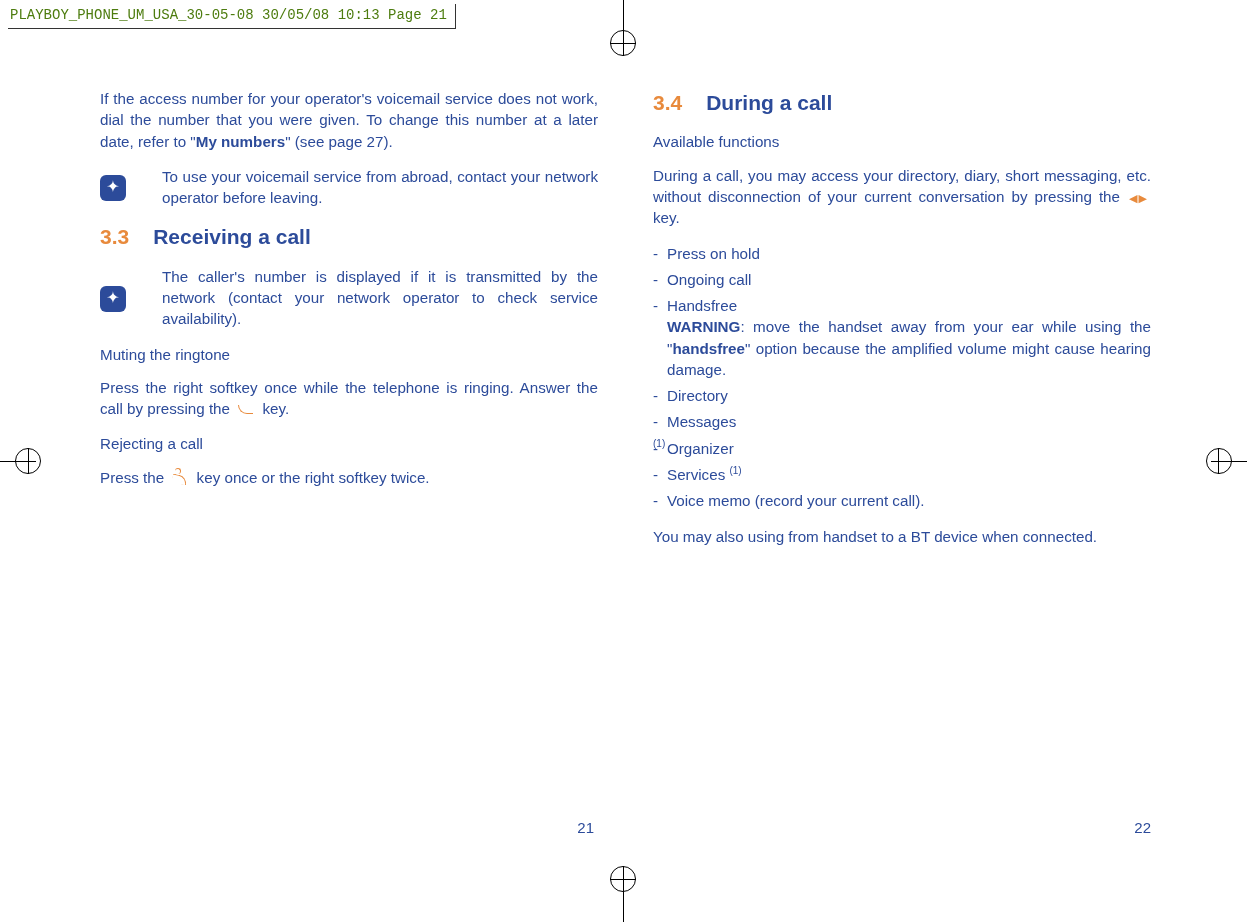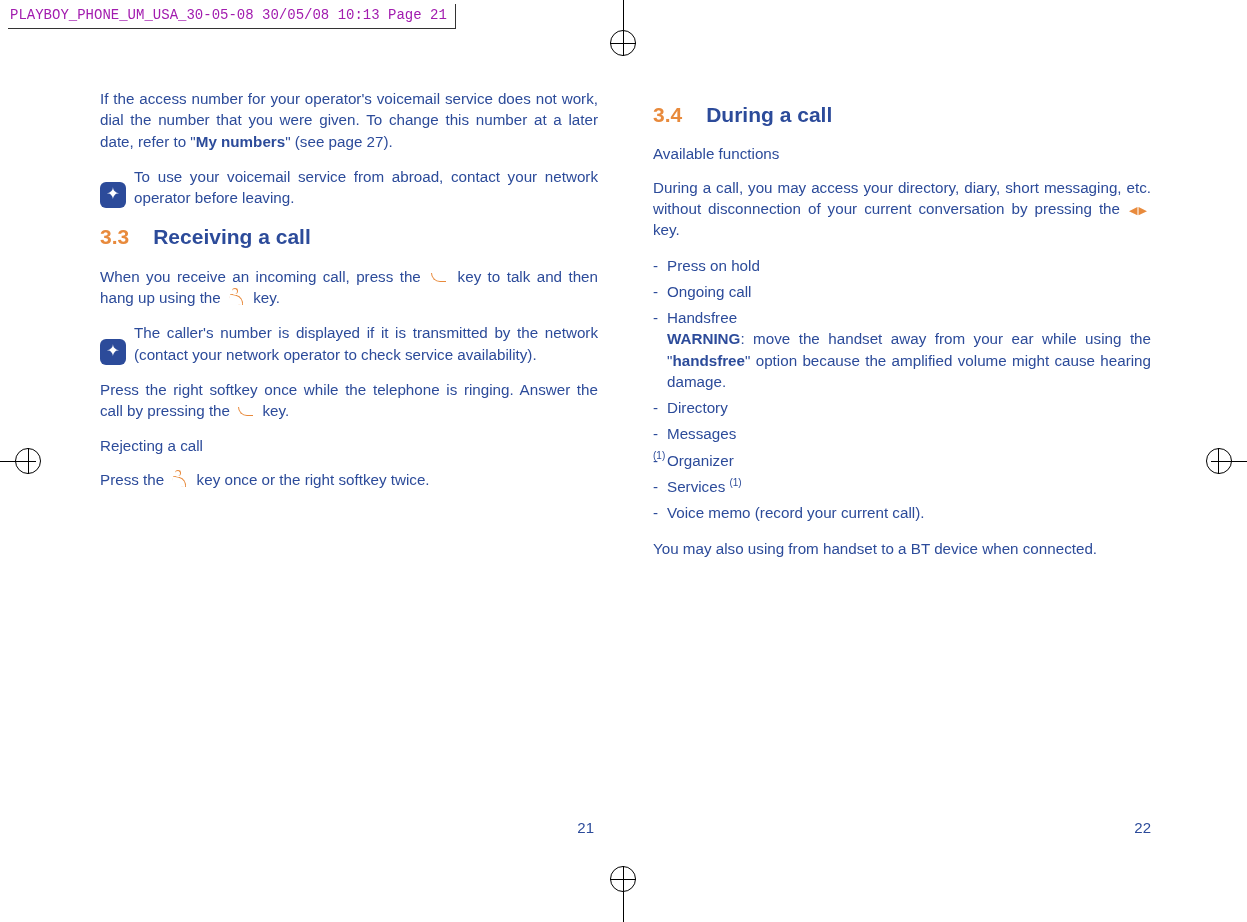--- a/index.html
+++ b/index.html
@@ -11,21 +11,21 @@
     position: relative;
     color: #2c4b9a;
     font-size: 15.2px;
     line-height: 1.4;
   }
   .crop-header {
     position: absolute;
     top: 4px; left: 8px;
     font-family: "Courier New", monospace;
     font-size: 14px;
-    color: #a21caf;
+    color: #4d7c0f;
     border: 1px solid #333;
     padding: 2px 8px 2px 2px;
     border-left: none;
     border-top: none;
   }
   .cropmark { position: absolute; background: #000; }
   .cm-tc-v { width: 1px; height: 36px; left: 623px; top: 0; }
   .cm-tc-h { position: absolute; left: 610px; top: 30px; width: 26px; height: 26px; }
   .cm-tc-h::before, .cm-tc-h::after { content:""; position:absolute; background:#000; }
   .cm-tc-h::before { width:26px; height:1px; top:13px; left:0; }
@@ -48,21 +48,21 @@
   .page-left { left: 88px; margin-left: 12px; }
   .page-right { left: 653px; }
 
   .para { margin-bottom: 14px; text-align: justify; }
   .bold { font-weight: bold; }
   .hnum { color: #e88a3c; font-weight: bold; font-size: 21px; margin-right: 24px; }
   .htitle { color: #2c4b9a; font-weight: bold; font-size: 21px; }
   .heading { margin: 8px 0 14px 0; }
   .subhead { font-weight: normal; margin: 8px 0 12px 0; }
 
-  .tip { display: flex; gap: 8px; margin-bottom: 14px; align-items: flex-end; }
+  .tip { display: flex; gap: 36px; margin-bottom: 14px; align-items: center; }
   .tip-icon {
     flex: 0 0 26px; width: 26px; height: 26px;
     background: #2c4b9a; border-radius: 6px;
     position: relative; margin-top: 2px;
   }
   .tip-icon::before {
     content: "✦"; color: #fff; position: absolute;
     left: 50%; top: 50%; transform: translate(-50%,-52%);
     font-size: 16px;
   }
@@ -139,46 +139,44 @@
 
   <div class="tip">
     <div class="tip-icon"></div>
     <div class="tip-text">To use your voicemail service from abroad,  contact your network operator before leaving.</div>
   </div>
 
   <div class="heading">
     <span class="hnum">3.3</span><span class="htitle">Receiving a call</span>
   </div>
 
-  <p class="para">
-    <span>When you receive an incoming call, press the </span><span class="inline-icon icon-callkey"></span><span> key to talk and then hang up using the </span><span class="inline-icon icon-endkey"></span><span> key.</span>
-  </p>
 
 
   <div class="tip">
     <div class="tip-icon"></div>
     <div class="tip-text">The caller's number is displayed if it is transmitted by the network (contact your network operator to check service availability).</div>
   </div>
 
+  <div class="subhead">Muting the ringtone</div>
 
   <p class="para">
     <span>Press the right softkey once while the telephone is ringing.  Answer the call by pressing the </span><span class="inline-icon icon-callkey"></span><span> key.</span>
   </p>
 
   <div class="subhead">Rejecting a call</div>
 
   <p class="para">
     <span>Press the </span><span class="inline-icon icon-endkey"></span><span> key once or the right softkey twice.</span>
   </p>
 
 </div>
 
 <div class="page page-right">
 
-  <div class="heading" style="margin-top:12px">
+  <div class="heading" style="margin-top:0">
     <span class="hnum">3.4</span><span class="htitle">During a call</span>
   </div>
 
   <div class="subhead">Available functions</div>
 
   <p class="para">
     <span>During a call,  you may access your directory,  diary,  short messaging,  etc. without disconnection of your current conversation by pressing the </span><span class="inline-icon icon-nav"></span><span> key.</span>
   </p>
 
   <div class="list-item">

